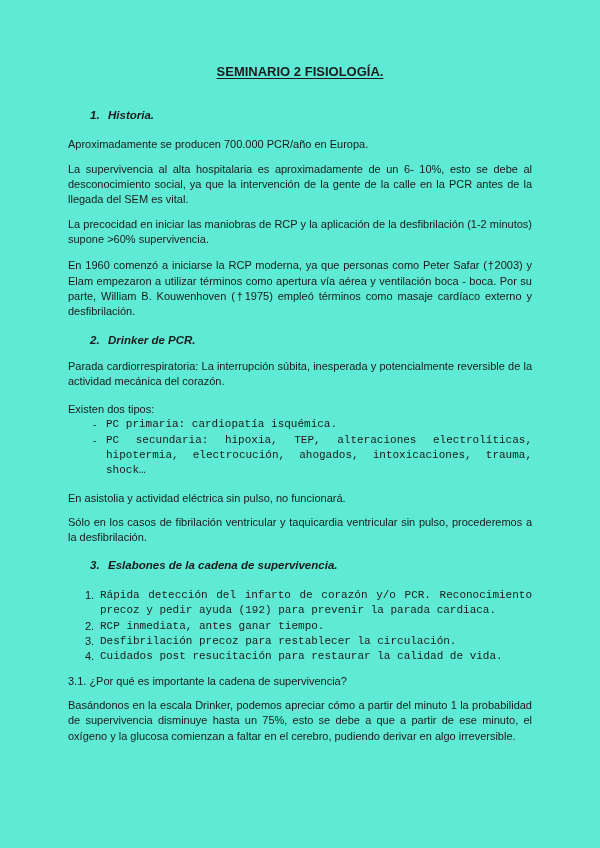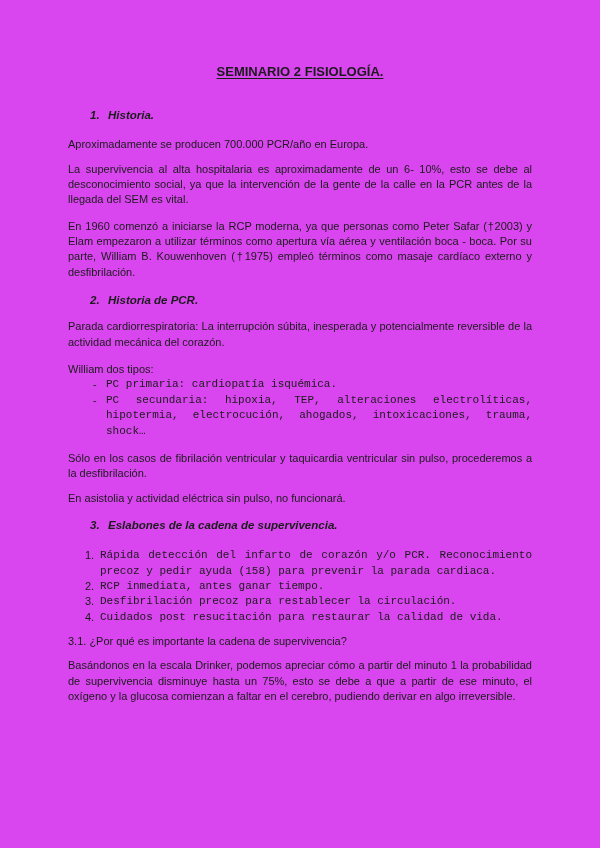--- a/index.html
+++ b/index.html
@@ -1,21 +1,21 @@
 <!DOCTYPE html>
 <html><head>
 <meta charset="utf-8">
 <style>
   html,body{margin:0;padding:0;background:#ffffff;}
   .page{
     position:relative;
     width:600px;height:848px;
     box-sizing:border-box;
     padding:62px 68px 0 68px;
-    background:#d946ef;
+    background:#5eead4;
     color:#1b1b1b;
     font-family:"Liberation Sans","DejaVu Sans",sans-serif;
     font-size:11px;
     line-height:15.35px;
     overflow:hidden;
   }
   .title{text-align:center;font-weight:bold;font-size:13px;line-height:20px;}
   .title .u{text-decoration:underline;text-decoration-thickness:1.2px;text-underline-offset:2px;}
 
   .heading{display:flex;margin-left:22px;font-weight:bold;font-style:italic;font-size:11.5px;}
@@ -51,65 +51,66 @@
   </div>
 
   <div class="heading h1">
     <span class="hnum">1.</span>
     <span class="htext">Historia.</span>
   </div>
 
   <div class="para mt14">
     <div>Aproximadamente se producen 700.000 PCR/año en Europa.</div>
     <div>La supervivencia al alta hospitalaria es aproximadamente de un 6- 10%, esto se debe al desconocimiento social, ya que la intervención de la gente de la calle en la PCR antes de la llegada del SEM es vital.</div>
+    <div>La precocidad en iniciar las maniobras de RCP y la aplicación de la desfibrilación (1-2 minutos) supone &gt;60% supervivencia.</div>
   </div>
 
   <div class="para mt11">
     <div>En 1960 comenzó a iniciarse la RCP moderna, ya que personas como Peter Safar (†2003) y Elam empezaron a utilizar términos como apertura vía aérea y ventilación boca - boca. Por su parte, William B. Kouwenhoven (†1975) empleó términos como masaje cardíaco externo y desfibrilación.</div>
   </div>
 
   <div class="heading h2">
     <span class="hnum">2.</span>
-    <span class="htext">Historia de PCR.</span>
+    <span class="htext">Drinker de PCR.</span>
   </div>
 
   <div class="para mt11">
     <div>Parada cardiorrespiratoria: La interrupción súbita, inesperada y potencialmente reversible de la actividad mecánica del corazón.</div>
   </div>
 
 
   <div class="para mt12">
-    <div>William dos tipos:</div>
+    <div>Existen dos tipos:</div>
   </div>
 
   <div class="list">
     <div class="li bullet">
       <span class="marker">-</span>
       <span class="litext">PC primaria: cardiopatía isquémica.</span>
     </div>
     <div class="li bullet">
       <span class="marker">-</span>
       <span class="litext">PC secundaria: hipoxia, TEP, alteraciones electrolíticas, hipotermia, electrocución, ahogados, intoxicaciones, trauma, shock…</span>
     </div>
   </div>
 
   <div class="para mt12">
+    <div>En asistolia y actividad eléctrica sin pulso, no funcionará.</div>
     <div>Sólo en los casos de fibrilación ventricular y taquicardia ventricular sin pulso, procederemos a la desfibrilación.</div>
-    <div>En asistolia y actividad eléctrica sin pulso, no funcionará.</div>
   </div>
 
   <div class="heading h3">
     <span class="hnum">3.</span>
     <span class="htext">Eslabones de la cadena de supervivencia.</span>
   </div>
 
   <div class="list mt15">
     <div class="li step">
       <span class="marker">1.</span>
-      <span class="litext">Rápida detección del infarto de corazón y/o PCR. Reconocimiento precoz y pedir ayuda (158) para prevenir la parada cardiaca.</span>
+      <span class="litext">Rápida detección del infarto de corazón y/o PCR. Reconocimiento precoz y pedir ayuda (192) para prevenir la parada cardiaca.</span>
     </div>
     <div class="li step">
       <span class="marker">2.</span>
       <span class="litext">RCP inmediata, antes ganar tiempo.</span>
     </div>
     <div class="li step">
       <span class="marker">3.</span>
       <span class="litext">Desfibrilación precoz para restablecer la circulación.</span>
     </div>
     <div class="li step">

